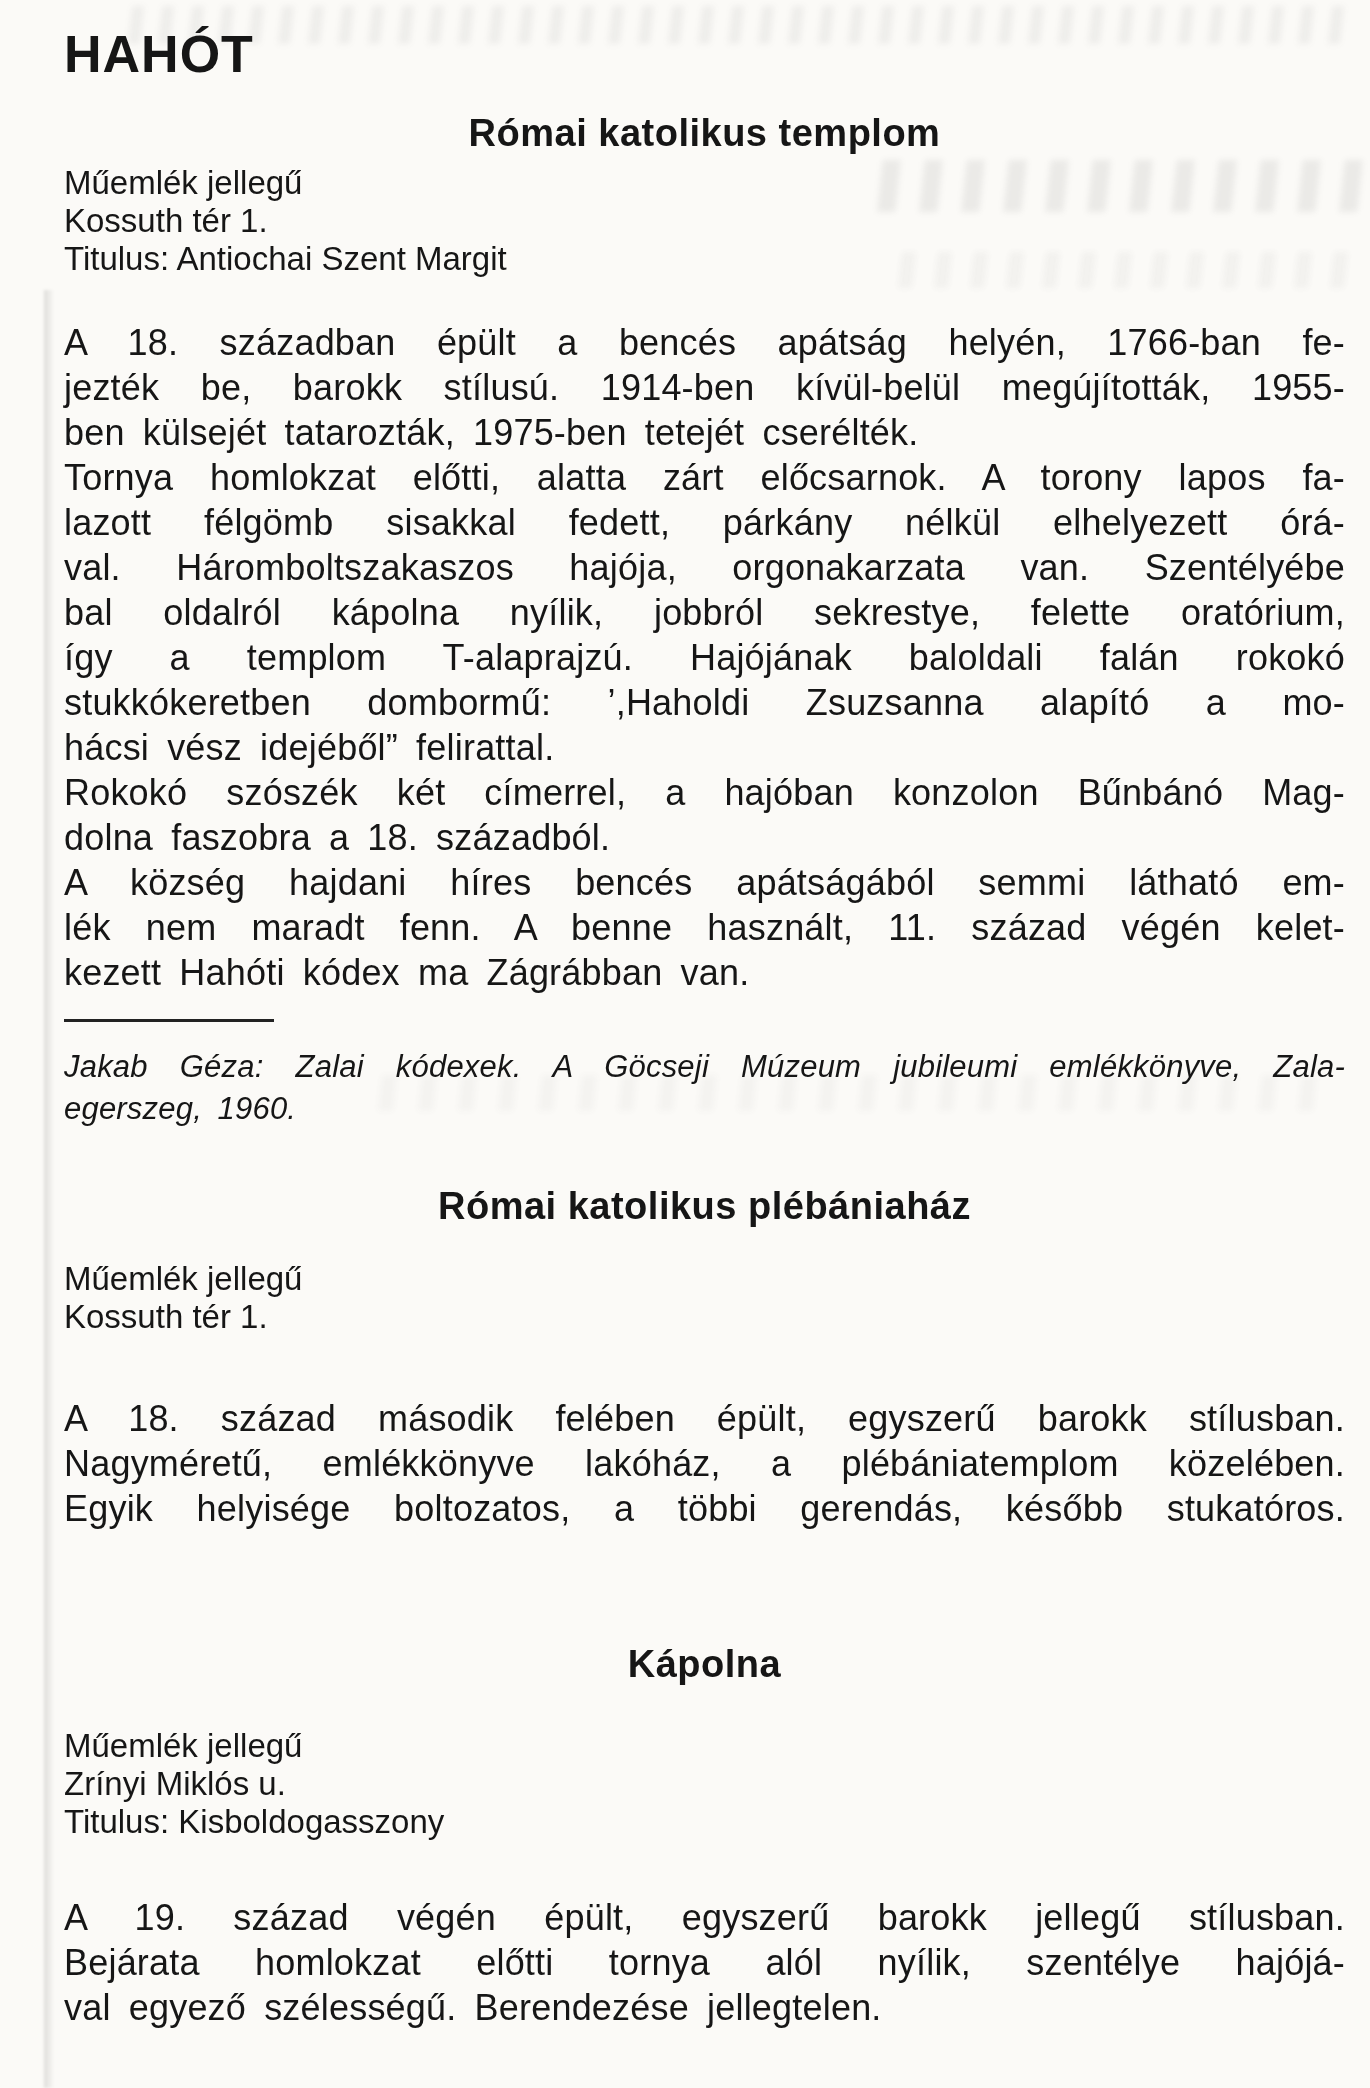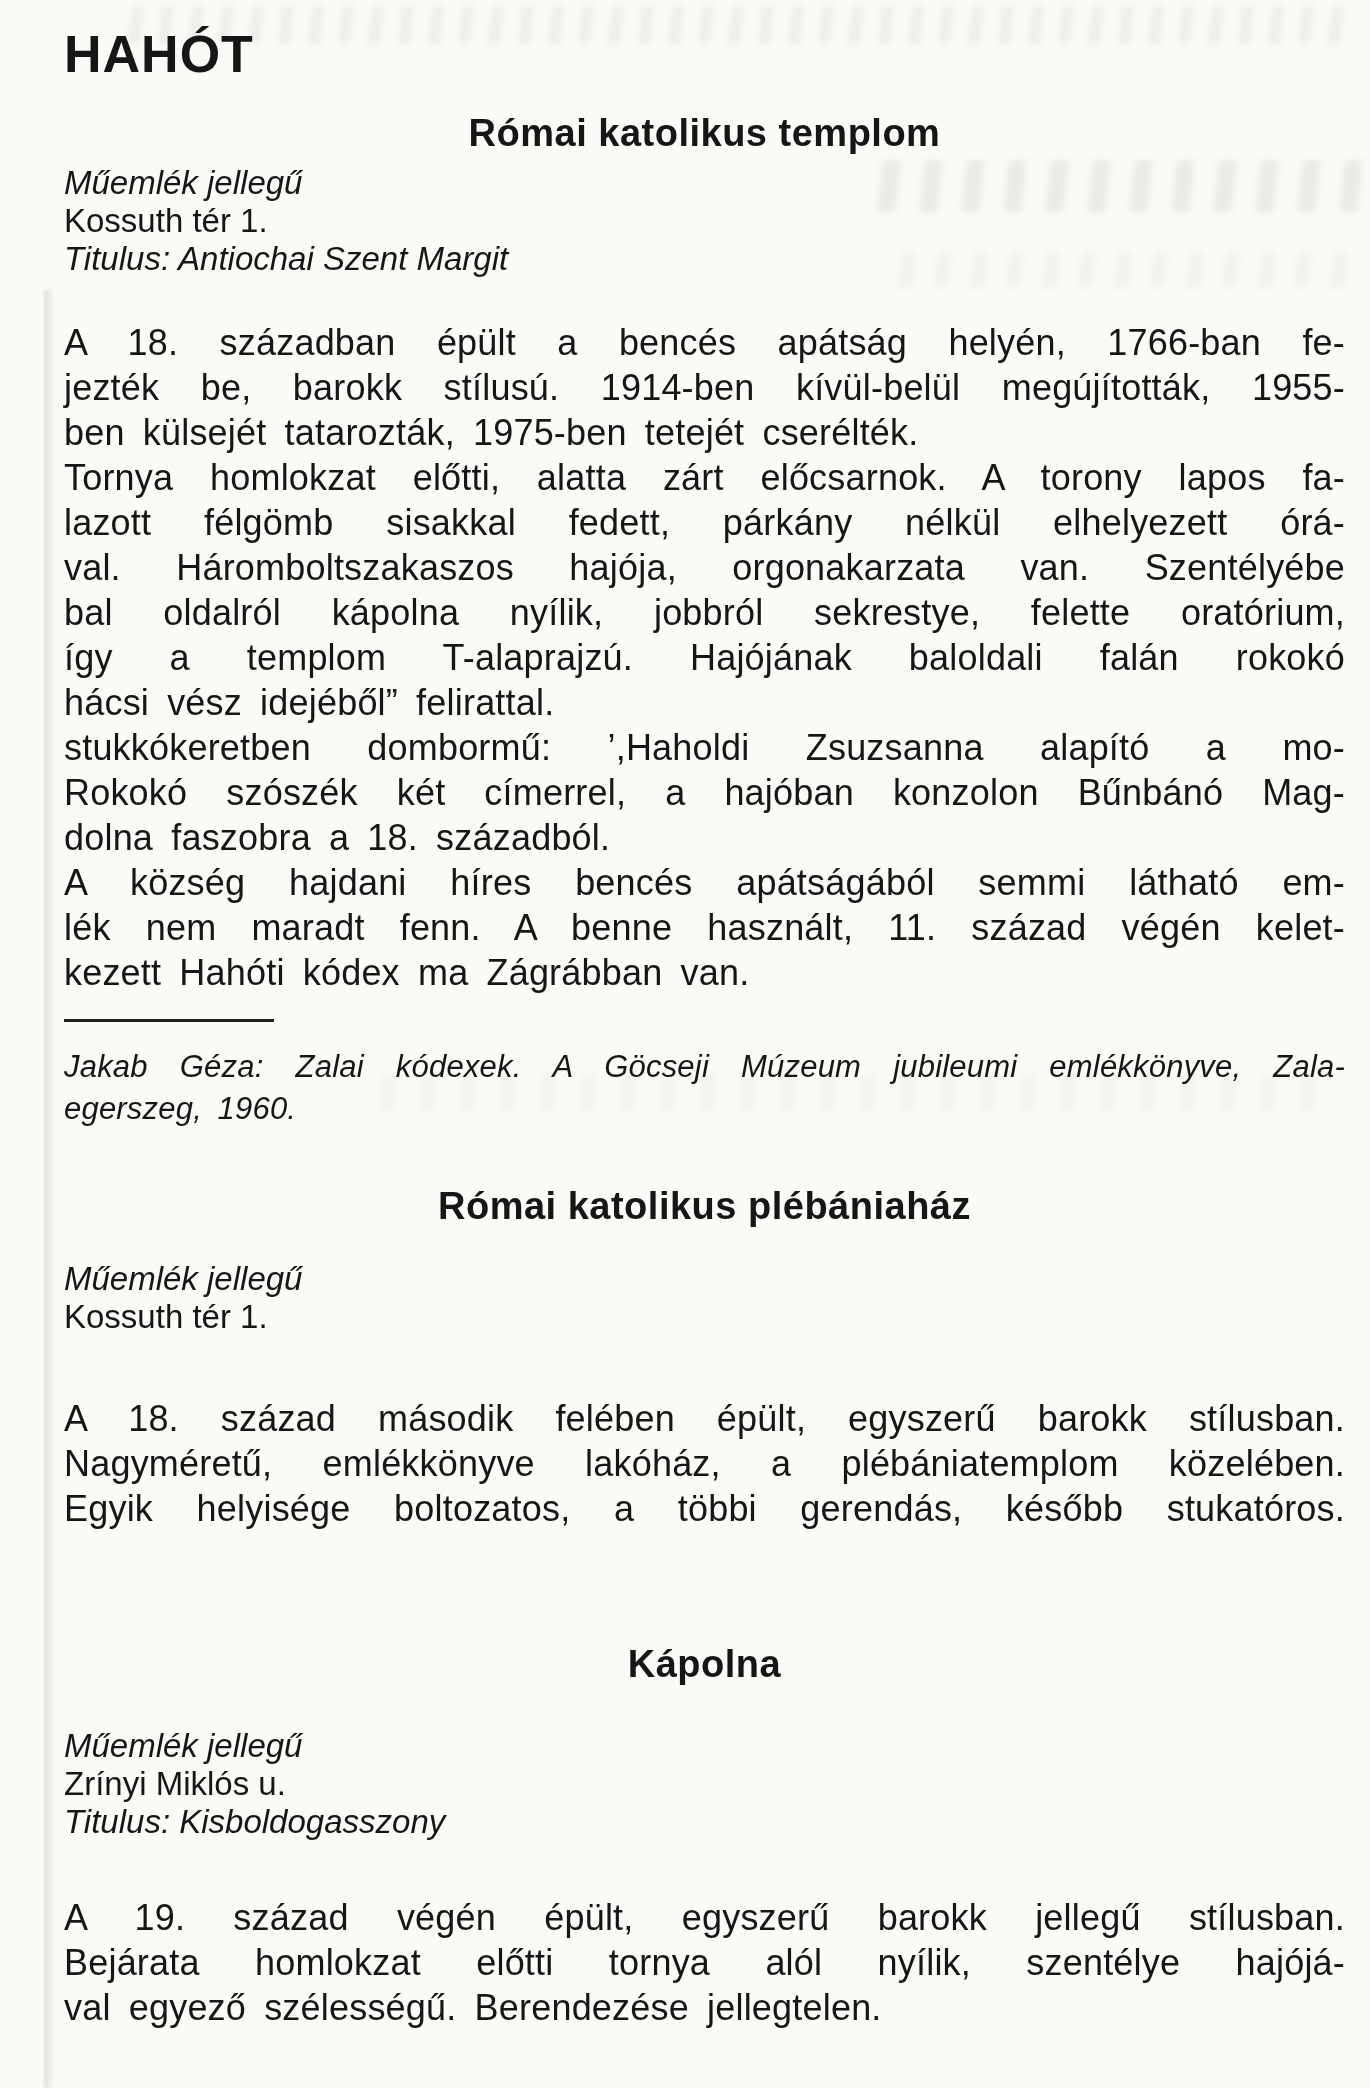--- a/index.html
+++ b/index.html
@@ -20,21 +20,21 @@
   .section-heading{
     margin:0;font-size:38px;line-height:42px;font-weight:700;letter-spacing:.5px;text-align:center;
   }
   .sh-1{margin-top:30px;}
   .sh-2{margin-top:55px;}
   .sh-3{margin-top:112px;}
   .meta{margin-top:10px;}
   .meta-m2{margin-top:33px;}
   .meta-m3{margin-top:42px;}
   .meta-line{font-size:33px;line-height:38px;}
-  .italic{font-style:italic;}
+  .italic{}
   .body-block{margin-top:42px;}
   .body-m2{margin-top:60px;}
   .body-m3{margin-top:54px;}
   .line{
     font-size:36px;line-height:45px;
     text-align:justify;text-align-last:justify;
     letter-spacing:.2px;
     white-space:normal;
   }
   .line.short{text-align:center;text-align-last:left;word-spacing:.22em;}
@@ -84,22 +84,22 @@
       </div>
       <div class="body-block">
         <div class="line">A 18. században épült a bencés apátság helyén, 1766-ban fe-</div>
         <div class="line">jezték be, barokk stílusú. 1914-ben kívül-belül megújították, 1955-</div>
         <div class="line short">ben külsejét tatarozták, 1975-ben tetejét cserélték.</div>
         <div class="line">Tornya homlokzat előtti, alatta zárt előcsarnok. A torony lapos fa-</div>
         <div class="line">lazott félgömb sisakkal fedett, párkány nélkül elhelyezett órá-</div>
         <div class="line">val. Háromboltszakaszos hajója, orgonakarzata van. Szentélyébe</div>
         <div class="line">bal oldalról kápolna nyílik, jobbról sekrestye, felette oratórium,</div>
         <div class="line">így a templom T-alaprajzú. Hajójának baloldali falán rokokó</div>
+        <div class="line">stukkókeretben dombormű: ’,Haholdi Zsuzsanna alapító a mo-</div>
         <div class="line short">hácsi vész idejéből” felirattal.</div>
-        <div class="line">stukkókeretben dombormű: ’,Haholdi Zsuzsanna alapító a mo-</div>
         <div class="line">Rokokó szószék két címerrel, a hajóban konzolon Bűnbánó Mag-</div>
         <div class="line short">dolna faszobra a 18. századból.</div>
         <div class="line">A község hajdani híres bencés apátságából semmi látható em-</div>
         <div class="line">lék nem maradt fenn. A benne használt, 11. század végén kelet-</div>
         <div class="line short">kezett Hahóti kódex ma Zágrábban van.</div>
       </div>
       <hr class="divider">
       <div class="biblio">
         <div class="line">Jakab Géza: Zalai kódexek. A Göcseji Múzeum jubileumi emlékkönyve, Zala-</div>
         <div class="line short">egerszeg, 1960.</div>

